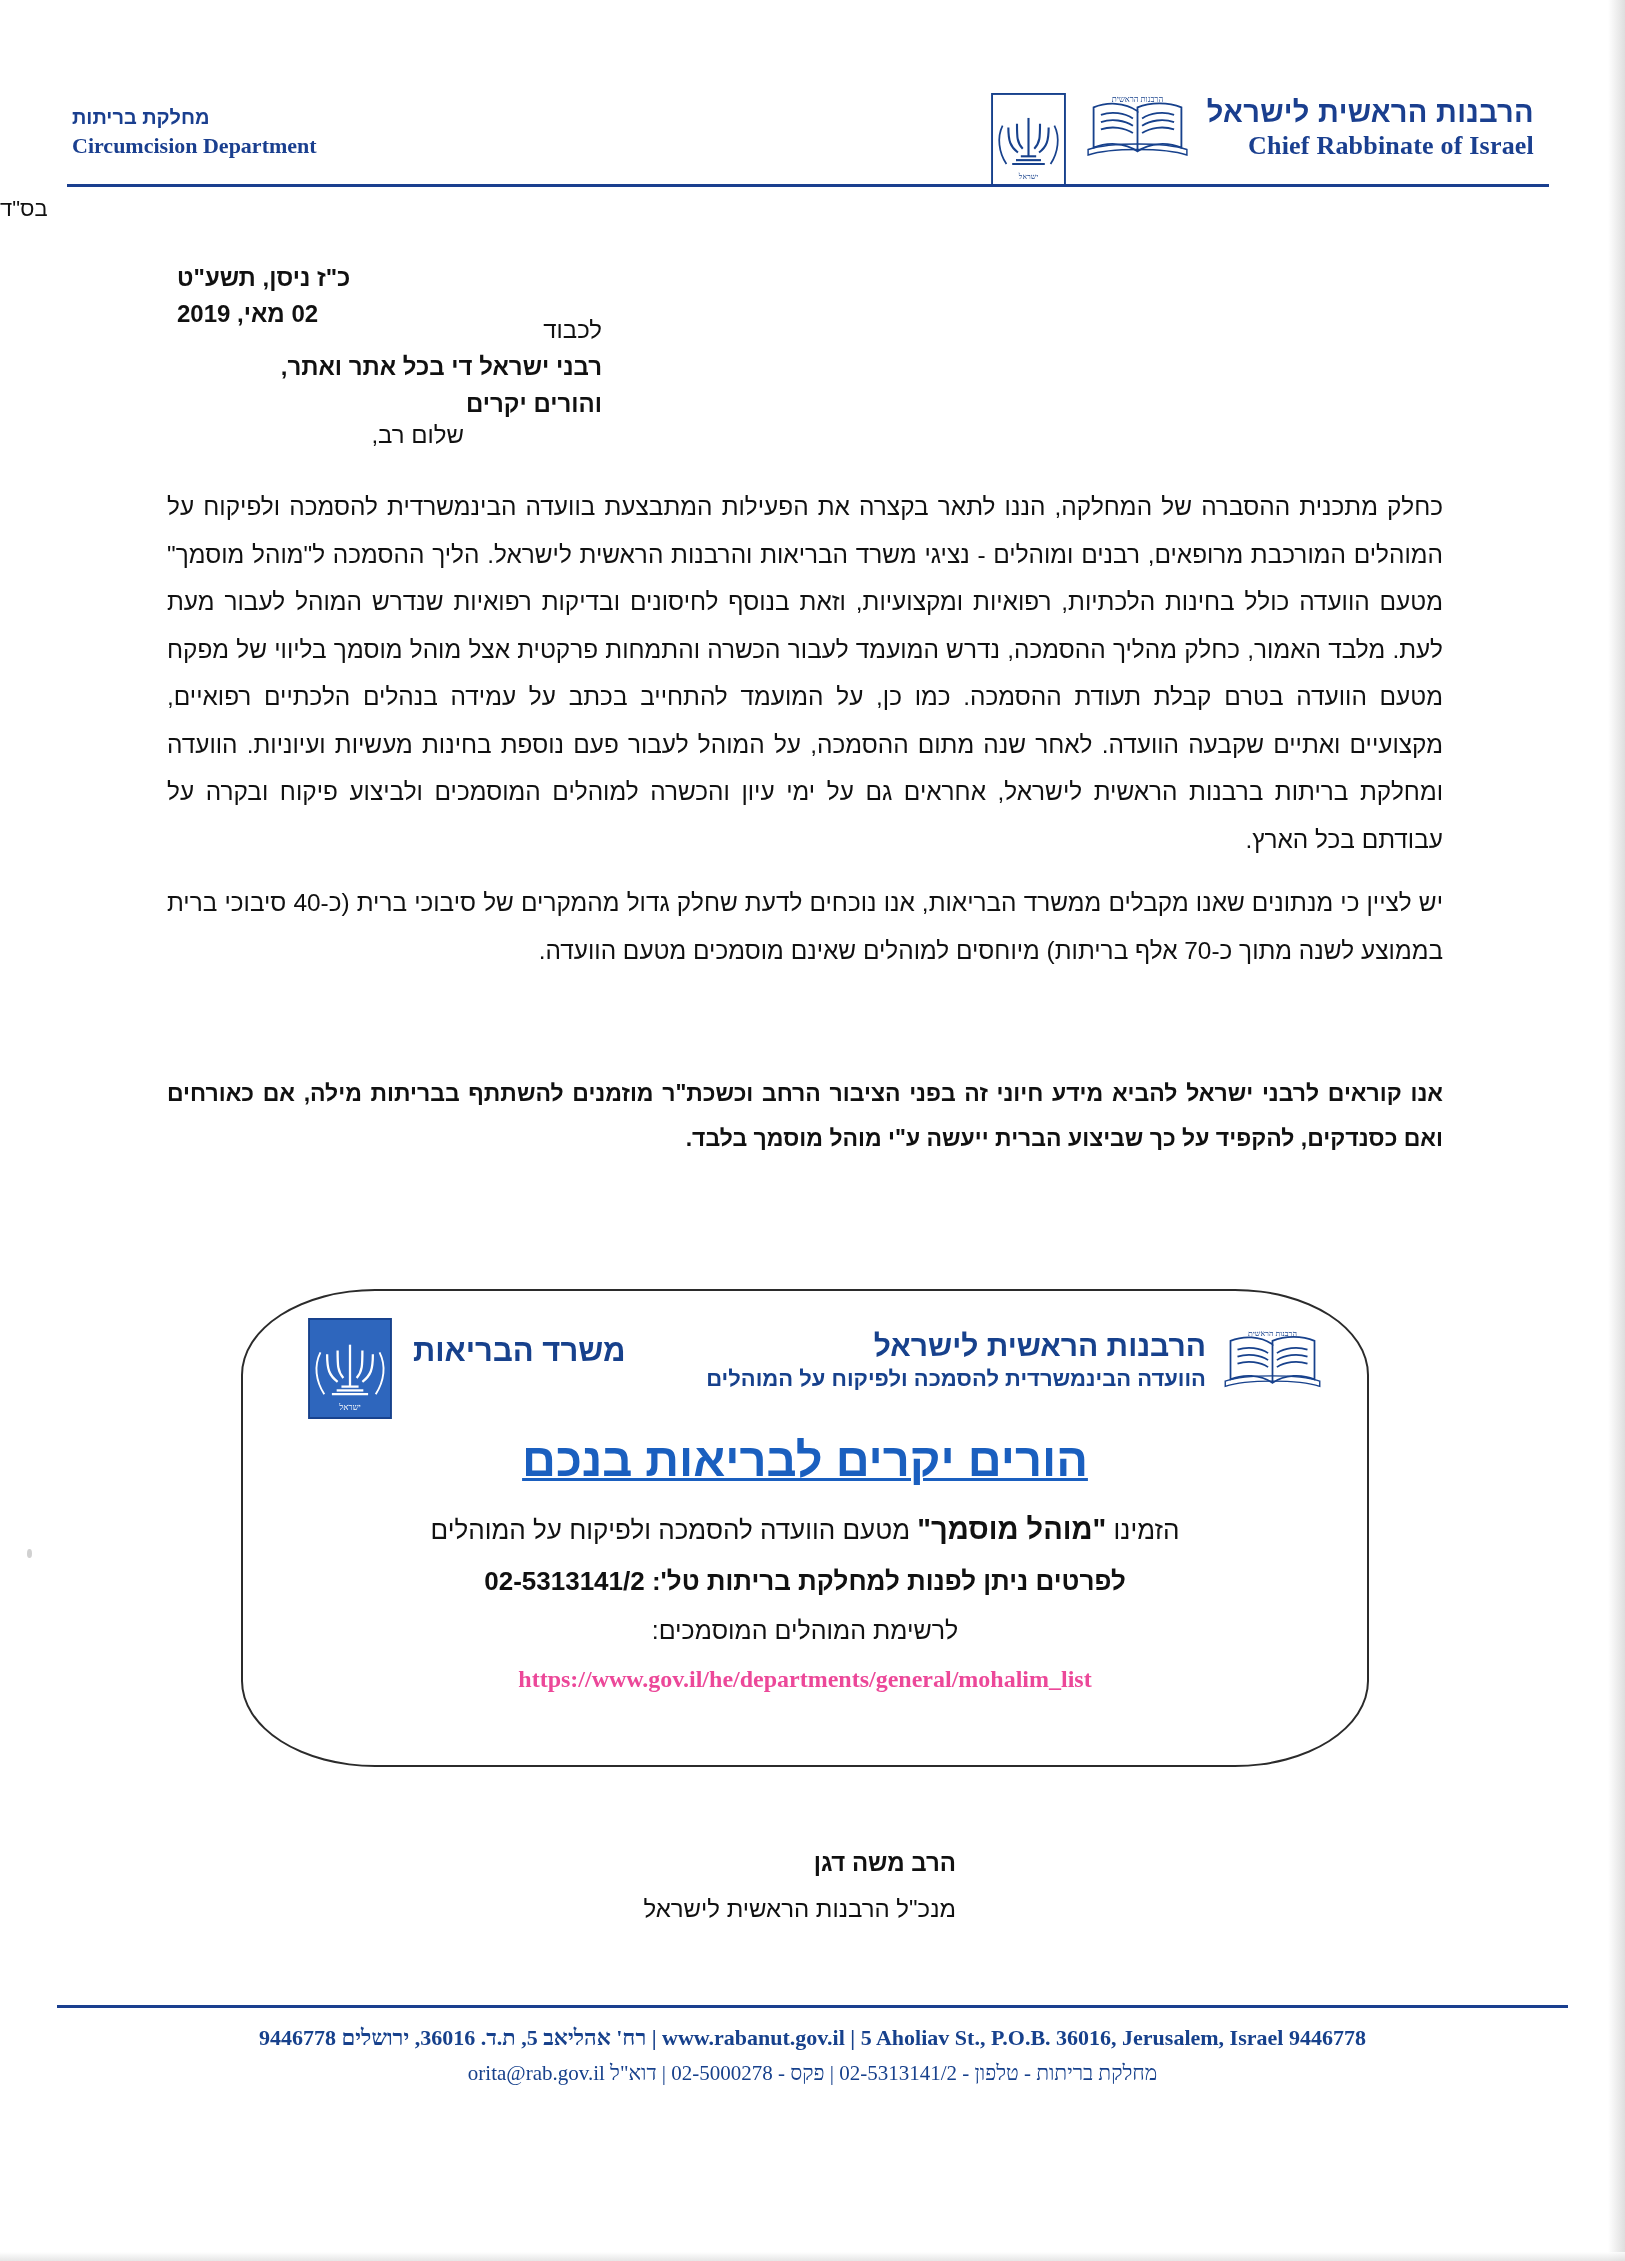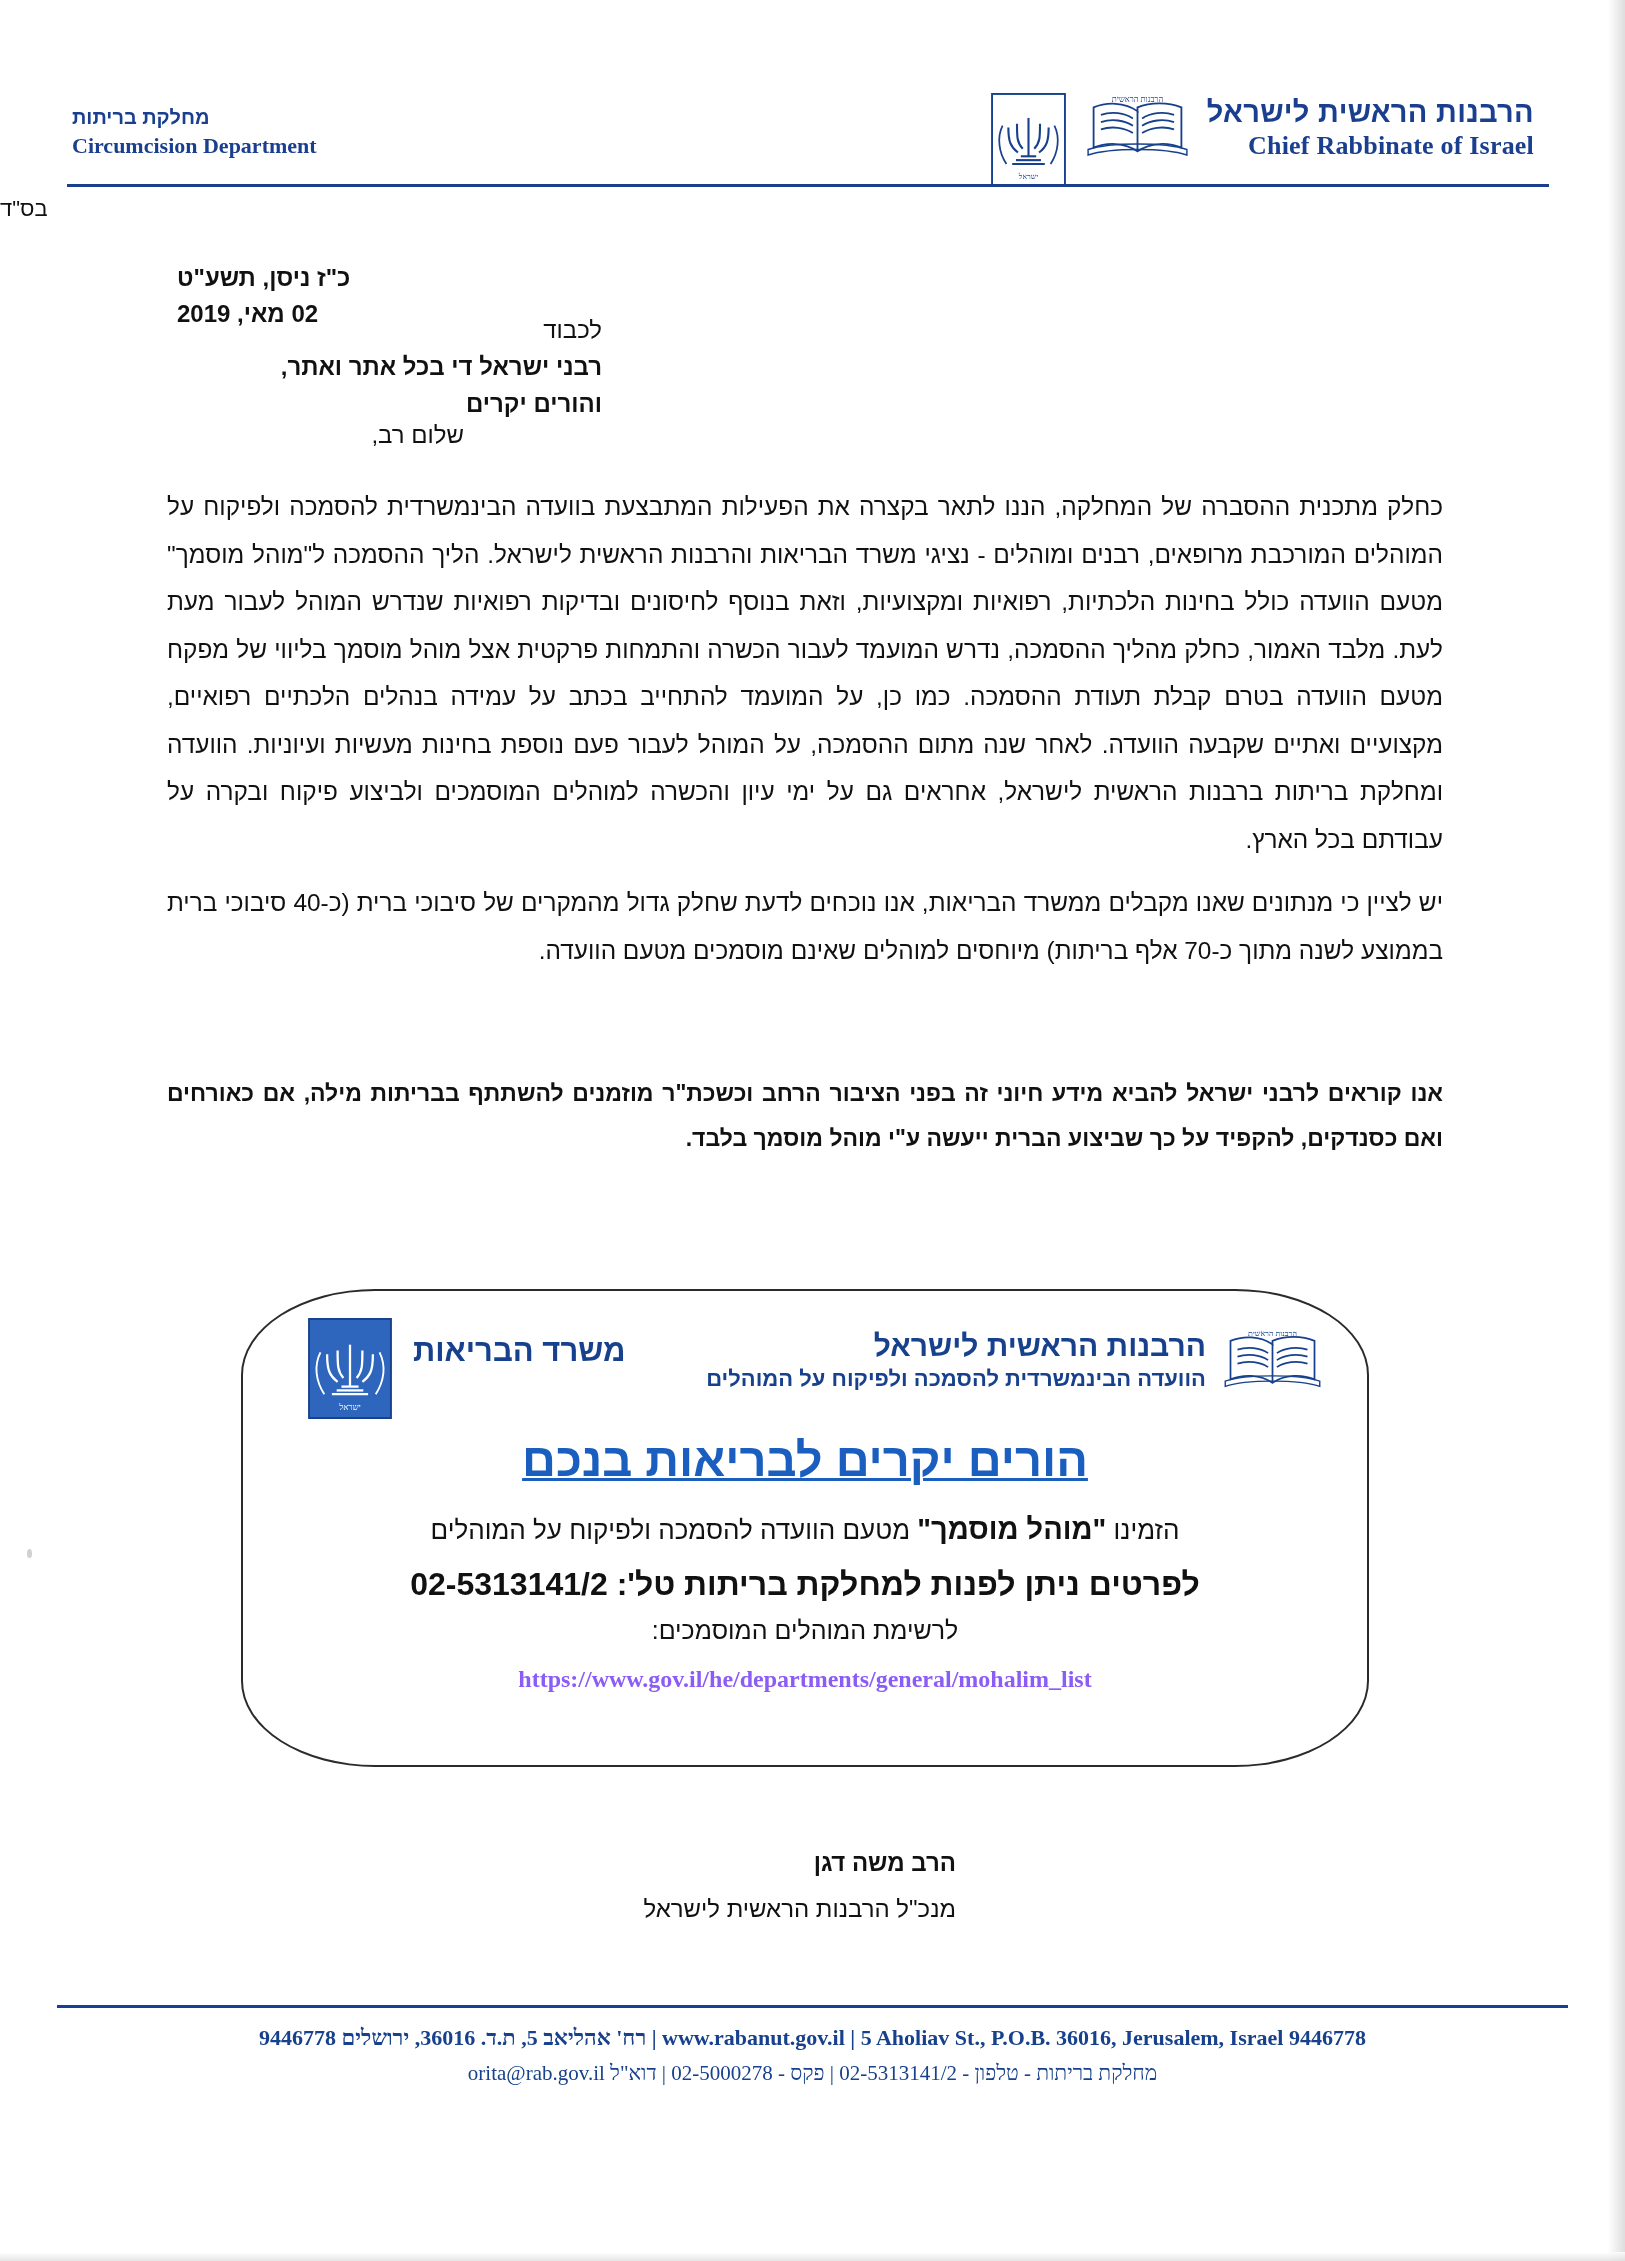--- a/index.html
+++ b/index.html
@@ -244,39 +244,39 @@
     left: 0; right: 0;
     text-align: center;
     font-size: 26px;
   }
   .poster-line2 b { font-size: 29px; }
   .poster-line3 {
     position: absolute;
     top: 275px;
     left: 0; right: 0;
     text-align: center;
-    font-size: 32px;
+    font-size: 26px;
     font-weight: bold;
   }
   .poster-line4 {
     position: absolute;
     top: 325px;
     left: 0; right: 0;
     text-align: center;
     font-size: 25px;
     font-weight: normal;
   }
   .poster-link {
     position: absolute;
     top: 375px;
     left: 0; right: 0;
     text-align: center;
     font-size: 24px;
     font-weight: bold;
-    color: #8b5cf6;
+    color: #ec4899;
     direction: ltr;
     font-family: "Liberation Serif", serif;
   }
 
   
   .sig {
     position: absolute;
     font-size: 24px;
     line-height: 1.9;
     text-align: right;

